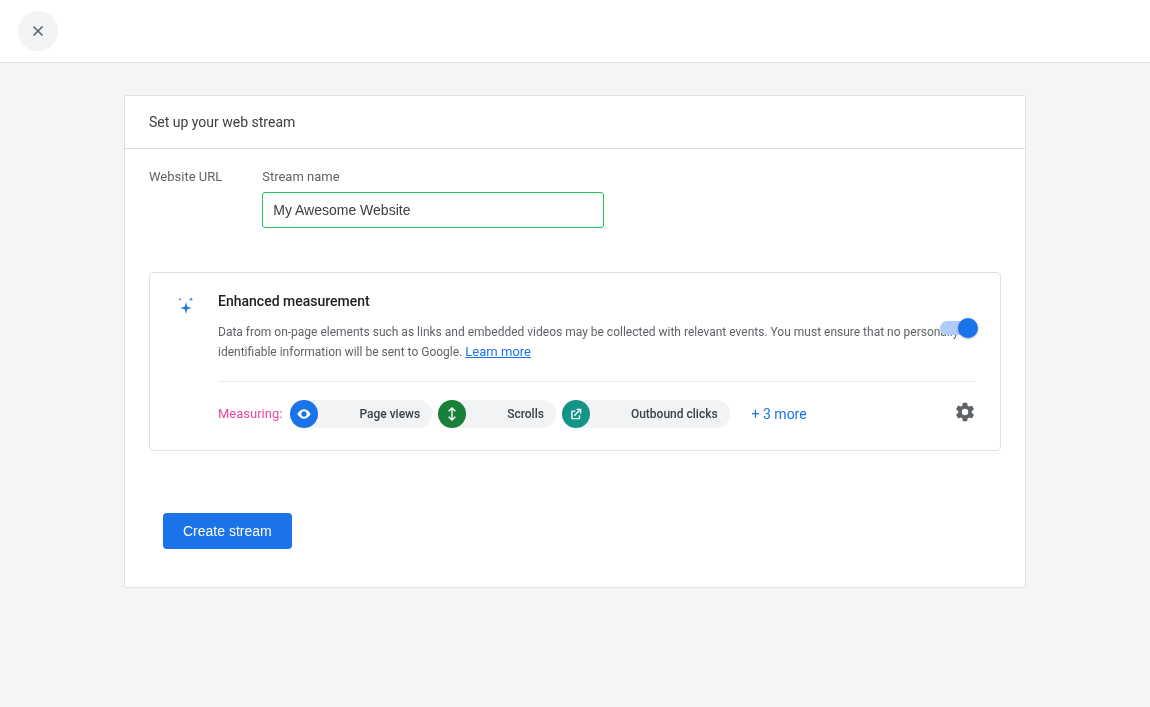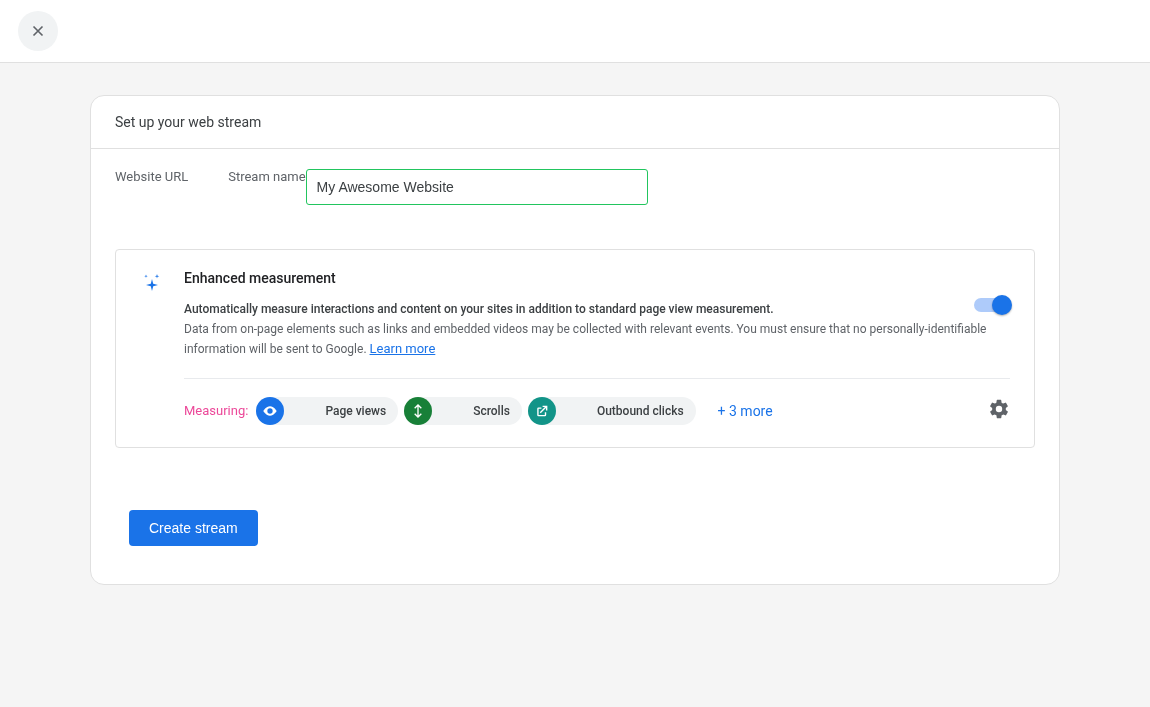--- a/index.html
+++ b/index.html
@@ -27,35 +27,35 @@
       margin-right: 8px;
       cursor: pointer;
     }
     .topbar-title {
       font-size: 22px;
       color: #202124;
     }
 
     .content-area { padding: 32px 0; display: flex; justify-content: center; }
     .card {
-      width: 970px;
+      width: 902px;
       background: #fff;
       border: 1px solid #e0e0e0;
-      border-radius: 14px;
+      border-radius: 2px;
     }
     .card-header {
       padding: 18px 24px;
       border-bottom: 1px solid #e0e0e0;
       font-size: 14px;
       color: #3c4043;
     }
     .card-body { padding: 20px 24px 24px 24px; }
 
     .form-row { display: flex; gap: 40px; margin-bottom: 24px; }
-    .form-col { display: flex; }
+    .form-col { display: flex; flex-direction: column; }
     .form-label { font-size: 13px; color: #5f6368; margin-bottom: 8px; }
 
     .url-group { display: flex; }
     .proto-select {
       width: 104px; height: 36px;
       border: 1px solid #dadce0; border-right: none;
       display: flex; align-items: center; justify-content: space-between;
       padding: 0 10px 0 12px;
       font-size: 14px; color: #3c4043;
       cursor: pointer;
@@ -178,21 +178,20 @@
       <div class="enhanced-box">
         <div class="sparkle-col">
           <svg width="24" height="24" viewBox="0 0 24 24">
             <path d="M12 19 L13.2 14.2 L18 13 L13.2 11.8 L12 7 L10.8 11.8 L6 13 L10.8 14.2 Z" fill="#1a73e8"></path>
             <path d="M17 6.5 L17.5 4.7 L19.3 4.2 L17.5 3.7 L17 1.9 L16.5 3.7 L14.7 4.2 L16.5 4.7 Z" fill="#1a73e8"></path>
             <path d="M6 6 L6.4 4.6 L7.8 4.2 L6.4 3.8 L6 2.4 L5.6 3.8 L4.2 4.2 L5.6 4.6 Z" fill="#1a73e8"></path>
           </svg>
         </div>
         <div class="enh-content">
           <div class="enh-title">Enhanced measurement</div>
-          <div class="enh-sub">Automatically measure interactions and content on your sites in addition to standard page view measurement.</div>
           <div class="enh-desc">
             <span>Data from on-page elements such as links and embedded videos may be collected with relevant events. You must ensure that no personally-identifiable information will be sent to Google. </span><span class="learn-link">Learn more</span>
           </div>
           <div class="divider"></div>
           <div class="measuring-row">
             <span class="measuring-label">Measuring:</span>
 
             <span class="chip">
               <span class="chip-icon chip-blue">
                 <svg width="16" height="16" viewBox="0 0 24 24" fill="#fff">

